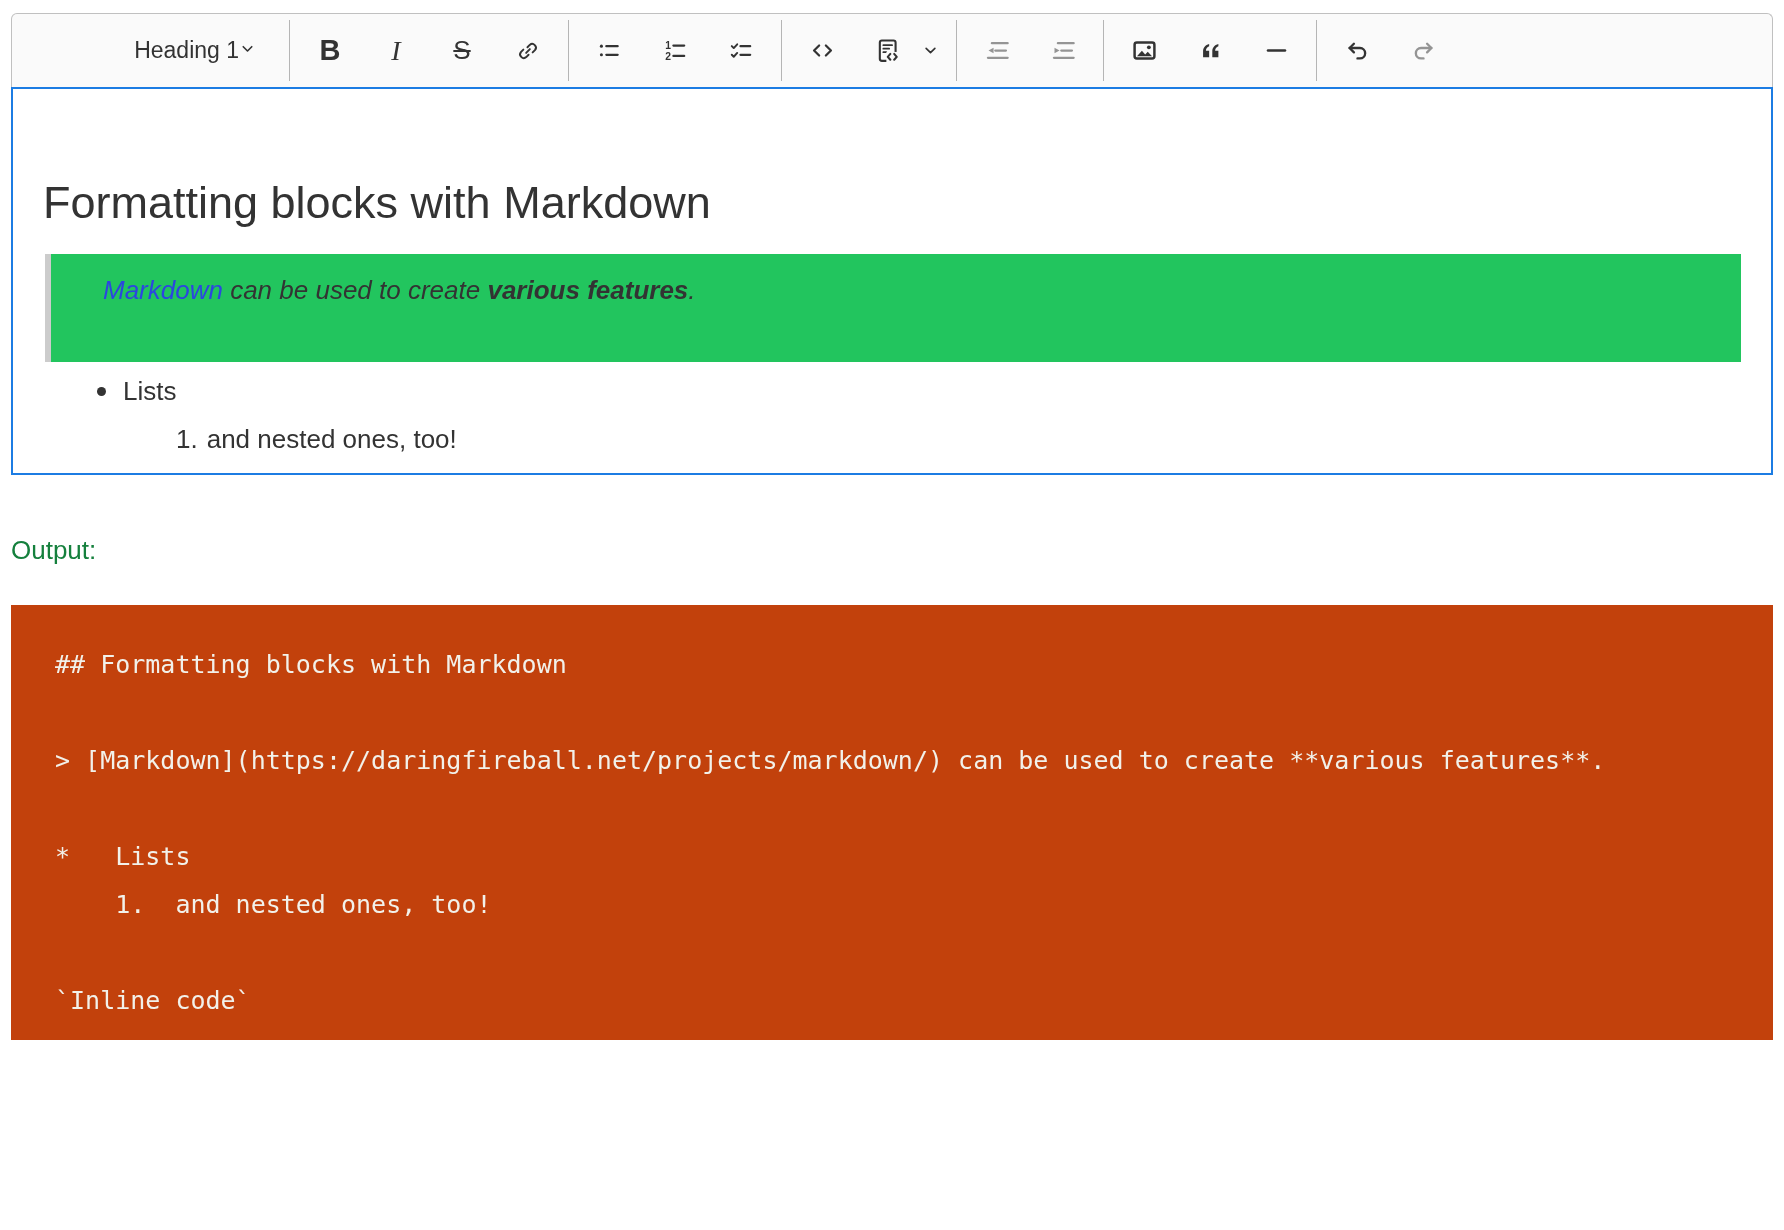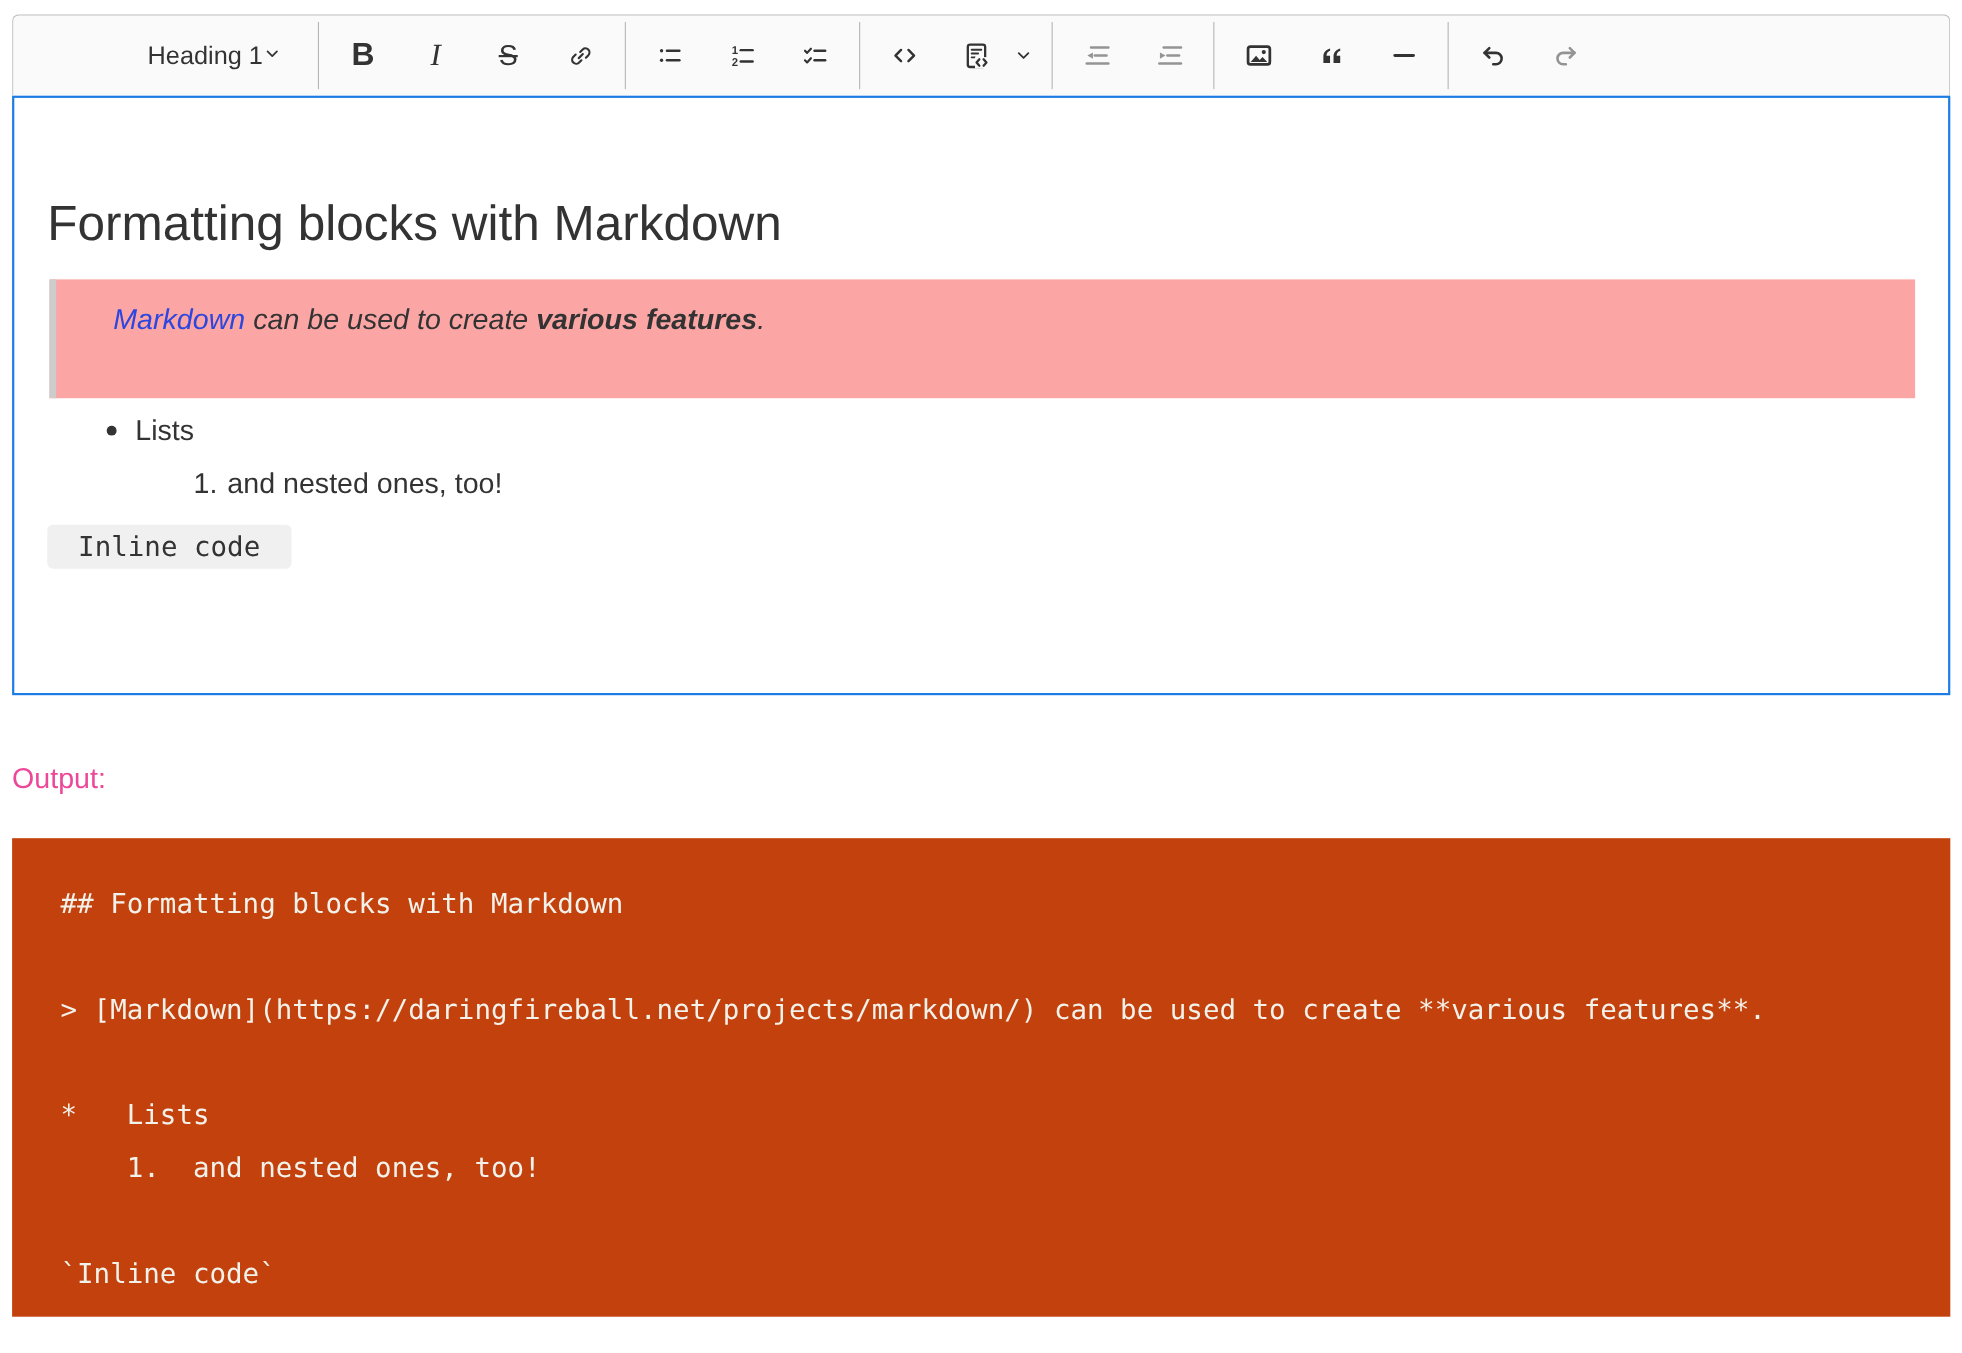--- a/index.html
+++ b/index.html
@@ -37,33 +37,33 @@
   }
   .tb-btn.narrow { width: 30px; margin-left: -6px; }
   .tb-btn svg { display: block; }
   .glyph-b { font-size: 29px; font-weight: 700; font-family: "Liberation Sans", sans-serif; }
   .glyph-i { font-size: 28px; font-style: italic; font-family: "Liberation Serif", serif; }
   .glyph-s { font-size: 26px; font-weight: 500; text-decoration: line-through; }
   .disabled { color: #949494; }
 
   
   .content {
-    height: 545px;
+    height: 388px;
     background: #fff;
     border: 2px solid #1c7ce3;
     padding: 90px 30px 0;
     overflow: hidden;
   }
   .content h1 {
     margin: 0 0 28px; font-size: 45px; line-height: 1.05;
     font-weight: 500; color: #333; letter-spacing: 0;
   }
   .content blockquote {
     margin: 0 0 12px 2px;
-    background: #fca5a5;
+    background: #22c55e;
     border-left: 6px solid #ccc;
     padding: 20px 40px 56px 52px;
     font-style: italic; font-size: 26px; line-height: 32px;
   }
   .content blockquote a { color: #2c46e0; text-decoration: none; cursor: pointer; }
   .content blockquote strong { font-weight: 700; }
   .content ul { list-style: none; margin: 0; padding: 0; font-size: 26px; }
   .content ul li { position: relative; padding-left: 80px; line-height: 34px; }
   .content ul li::before {
     content: ""; position: absolute; left: 54px; top: 13px;
@@ -73,21 +73,21 @@
   .nested-line .marker { margin-right: 9px; }
   .code-line { margin: 26px 0 0; }
   .code-line code {
     font-family: "DejaVu Sans Mono", monospace;
     font-size: 25px; color: #333;
     background: #f0f0f0; border-radius: 5px;
     padding: 5px 28px 6px;
   }
 
   
-  .output-label { margin: 62px 0 0; font-size: 26px; line-height: 26px; color: #ec4899; }
+  .output-label { margin: 62px 0 0; font-size: 26px; line-height: 26px; color: #15803d; }
   .output-block {
     margin: 42px 0 0;
     background: #c2410c; color: #f2f1ea;
     font-family: "DejaVu Sans Mono", monospace;
     font-size: 25px; line-height: 48px;
     padding: 36px 44px 15px;
     white-space: pre; overflow: hidden;
   }
 </style>
 </head>

